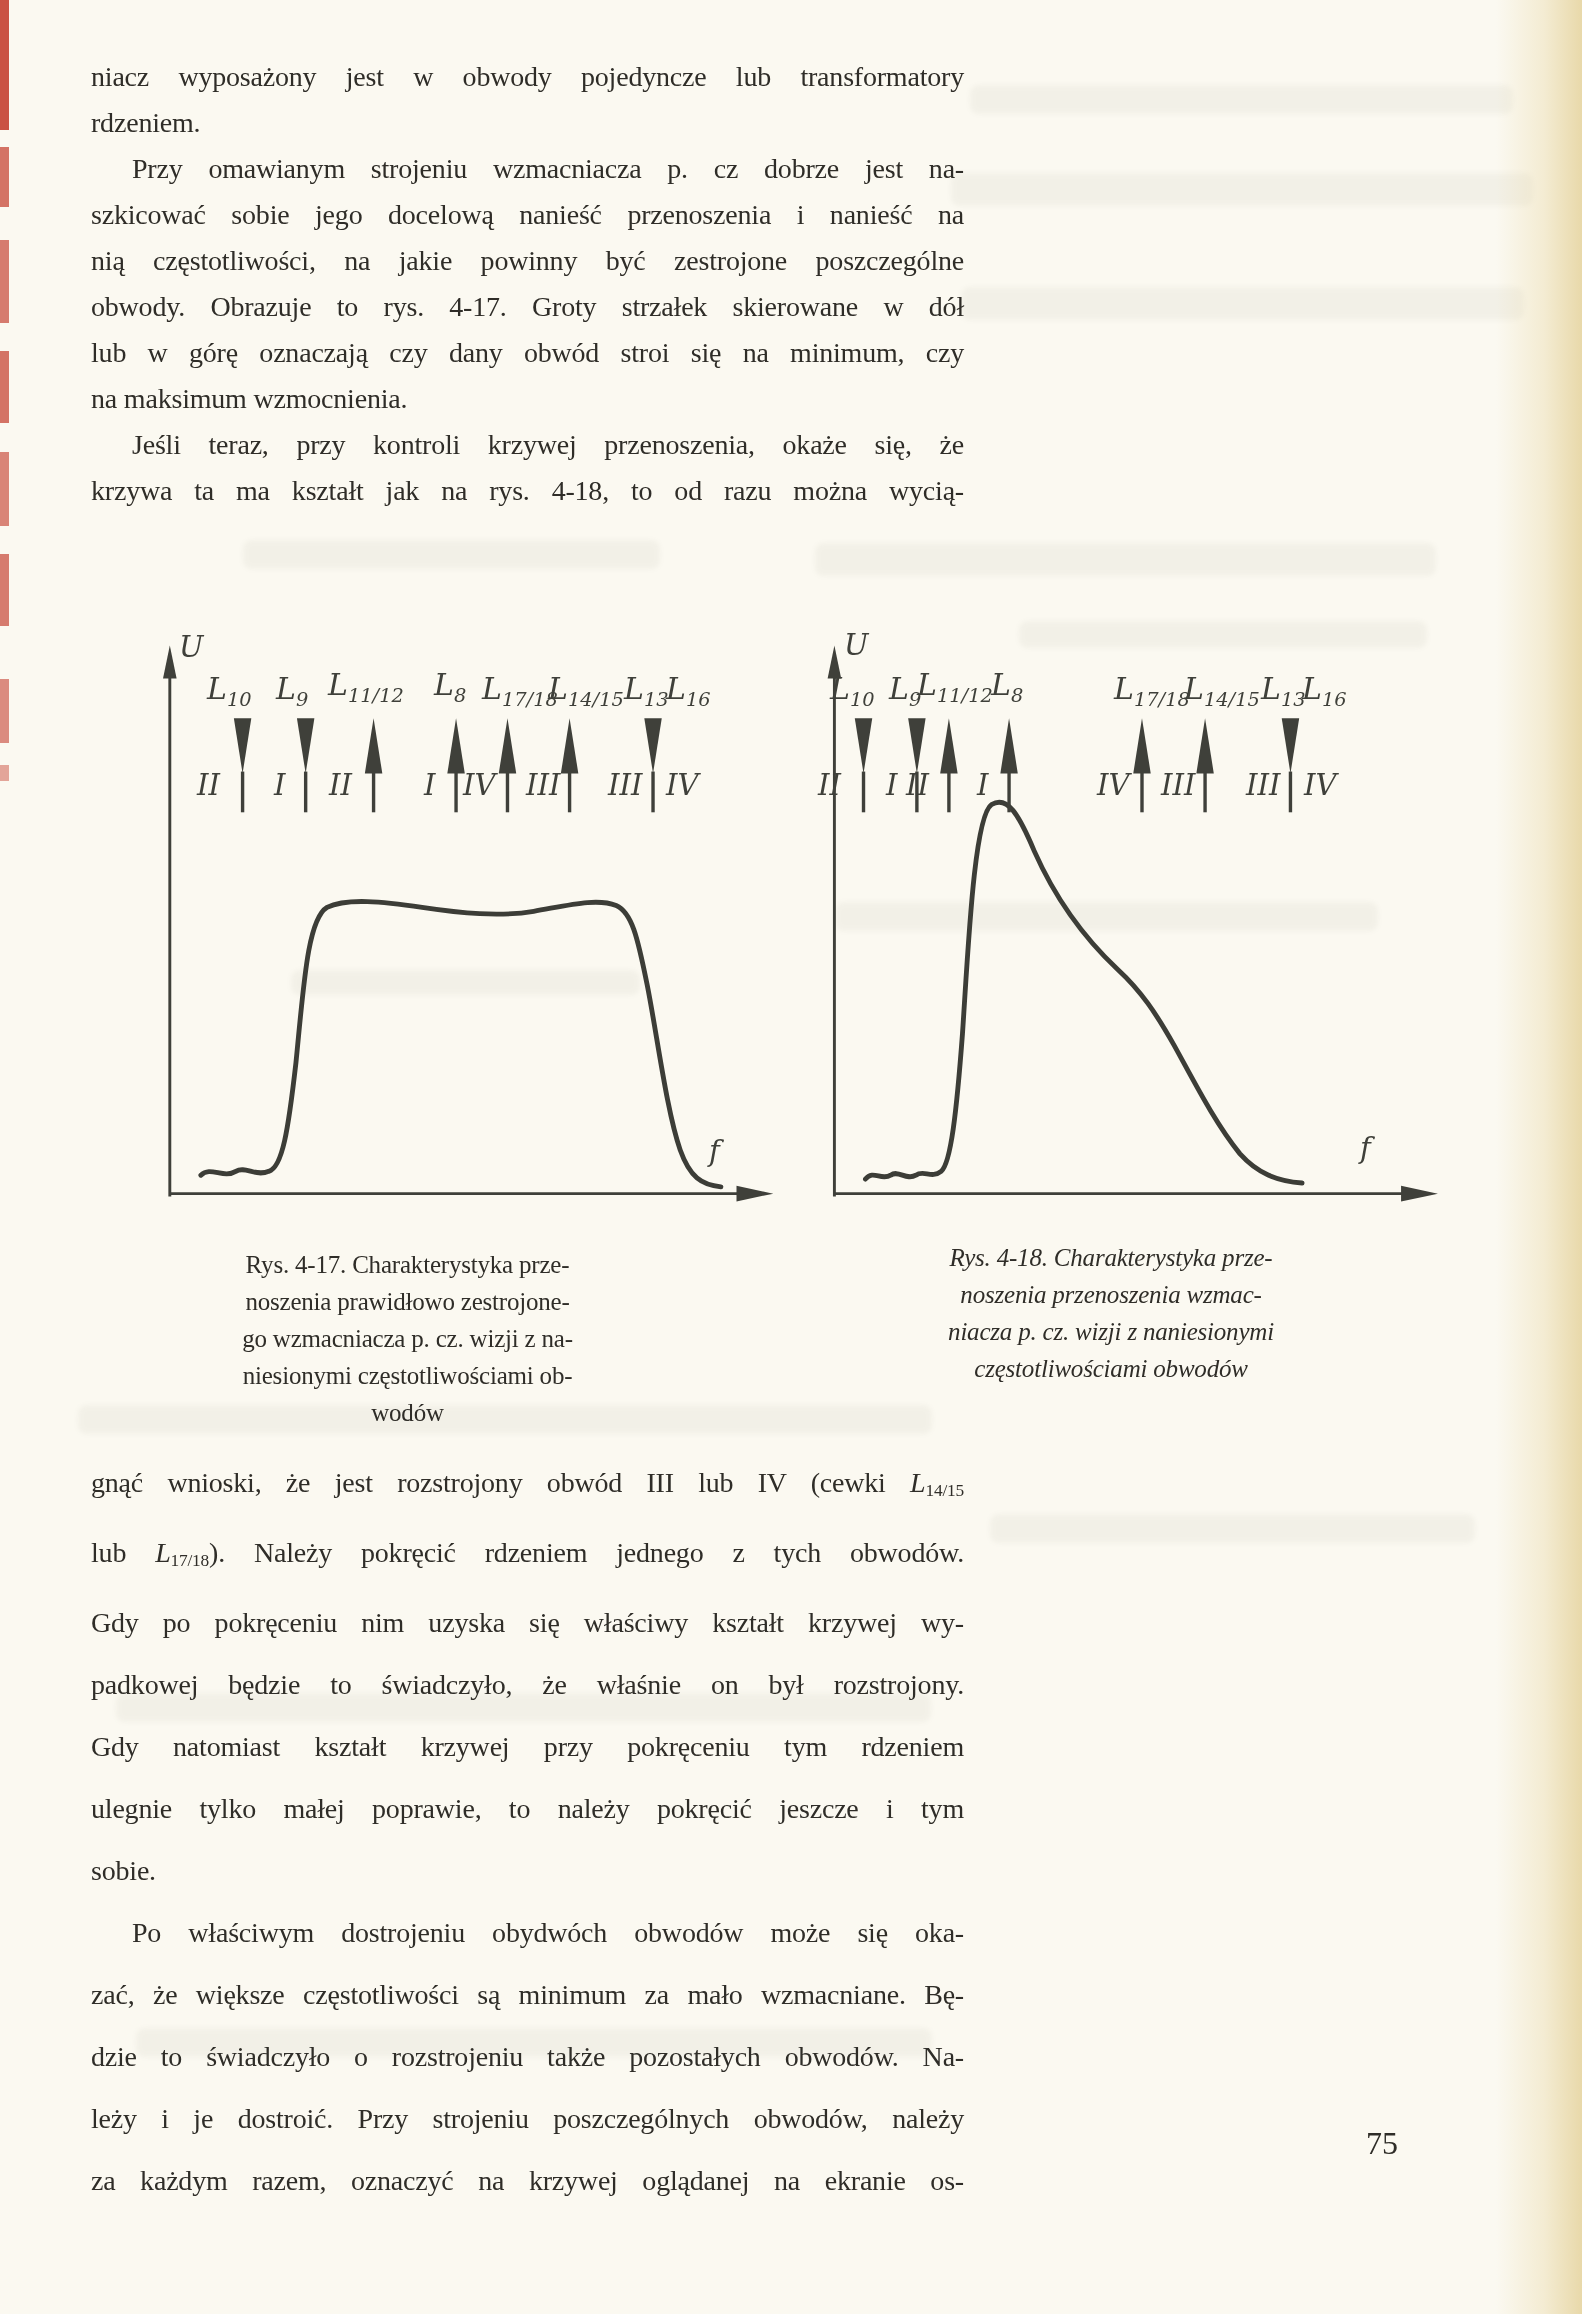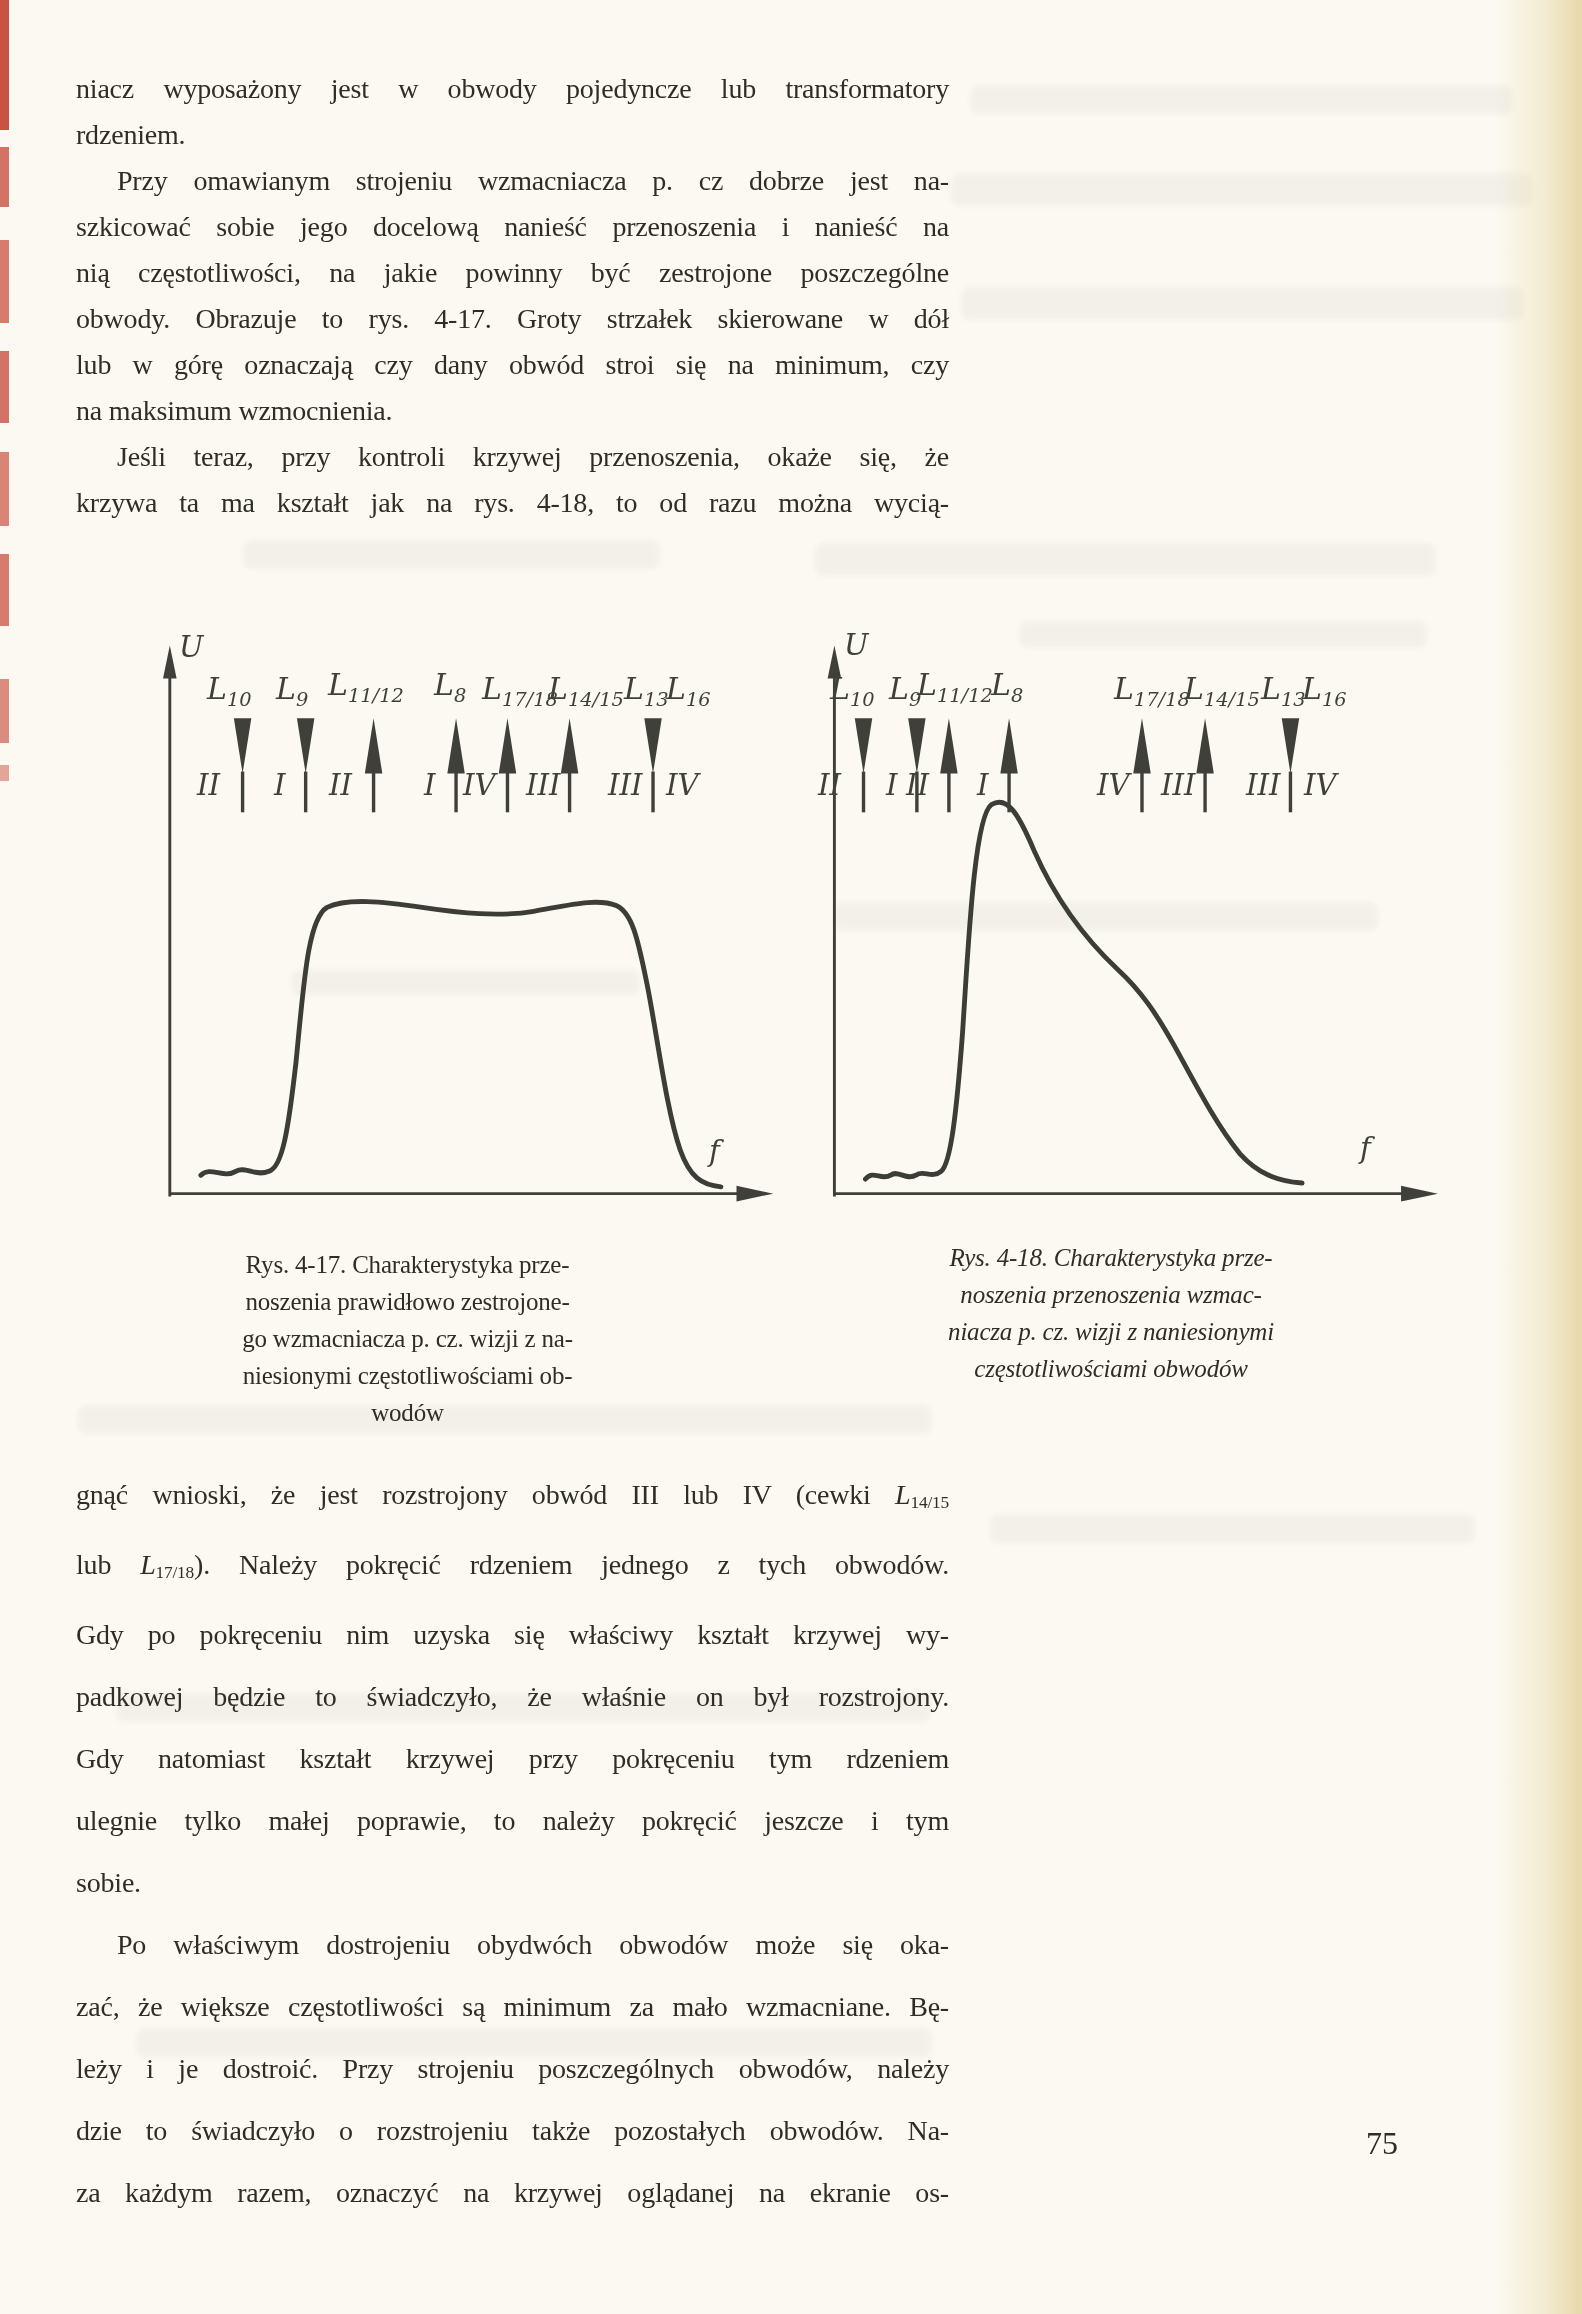--- a/index.html
+++ b/index.html
@@ -3,21 +3,21 @@
 <meta charset="utf-8">
 <style>
   html,body{margin:0;padding:0;background:#dedac9;}
   #page{
     position:relative;width:1583px;height:2314px;overflow:hidden;
     background:#fbf9f1;
     font-family:"Liberation Serif","DejaVu Serif",serif;
     color:#2f2d28;
   }
   
-  .block{position:absolute;left:76px;width:873px;margin-top:12px;}
+  .block{position:absolute;left:91px;width:873px;}
   .para{font-size:28px;line-height:46px;letter-spacing:-0.2px;}
   .tline{text-align:justify;text-align-last:justify;}
   .para .tline:last-child{text-align-last:left;}
   .para.cont .tline:last-child{text-align-last:justify;}
   .para.indent .tline:first-child{text-indent:41px;}
   .block2 .para{line-height:62px;}
   .tline sub{font-size:0.62em;vertical-align:-0.22em;}
   .tline i.v{font-style:italic;}
   
   .caption{position:absolute;font-size:25px;line-height:37px;letter-spacing:-0.2px;}
@@ -248,22 +248,22 @@
         <div class="tline">lub <i class="v">L</i><sub>17/18</sub>). Należy pokręcić rdzeniem jednego z tych obwodów.</div>
         <div class="tline">Gdy po pokręceniu nim uzyska się właściwy kształt krzywej wy-</div>
         <div class="tline">padkowej będzie to świadczyło, że właśnie on był rozstrojony.</div>
         <div class="tline">Gdy natomiast kształt krzywej przy pokręceniu tym rdzeniem</div>
         <div class="tline">ulegnie tylko małej poprawie, to należy pokręcić jeszcze i tym</div>
         <div class="tline">sobie.</div>
       </div>
     <div class="para indent cont">
         <div class="tline">Po właściwym dostrojeniu obydwóch obwodów może się oka-</div>
         <div class="tline">zać, że większe częstotliwości są minimum za mało wzmacniane. Bę-</div>
+        <div class="tline">dzie to świadczyło o rozstrojeniu także pozostałych obwodów. Na-</div>
         <div class="tline">leży i je dostroić. Przy strojeniu poszczególnych obwodów, należy</div>
-        <div class="tline">dzie to świadczyło o rozstrojeniu także pozostałych obwodów. Na-</div>
         <div class="tline">za każdym razem, oznaczyć na krzywej oglądanej na ekranie os-</div>
       </div>
   </div>
 
   <div id="page-number">75</div>
 
   <div id="edge-band"></div>
 </div>
 
 

